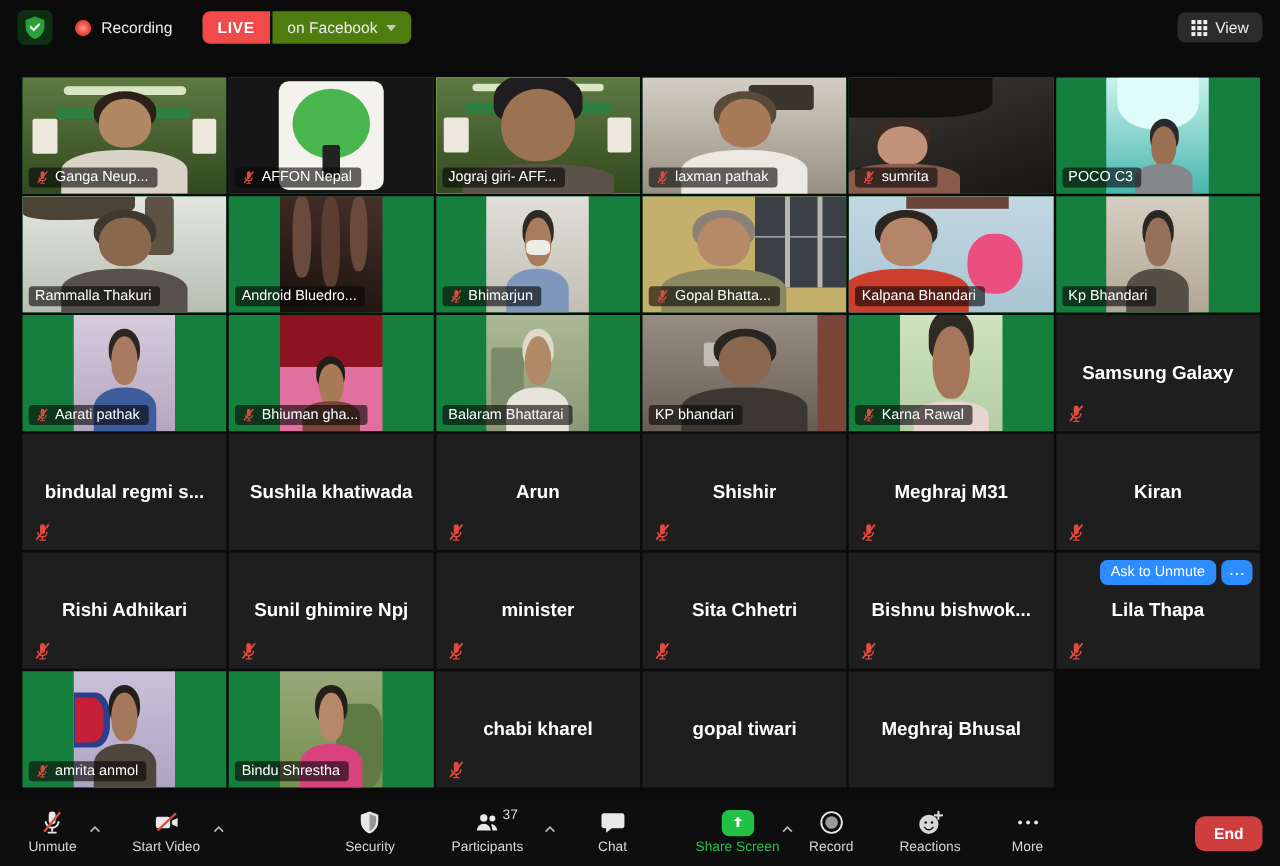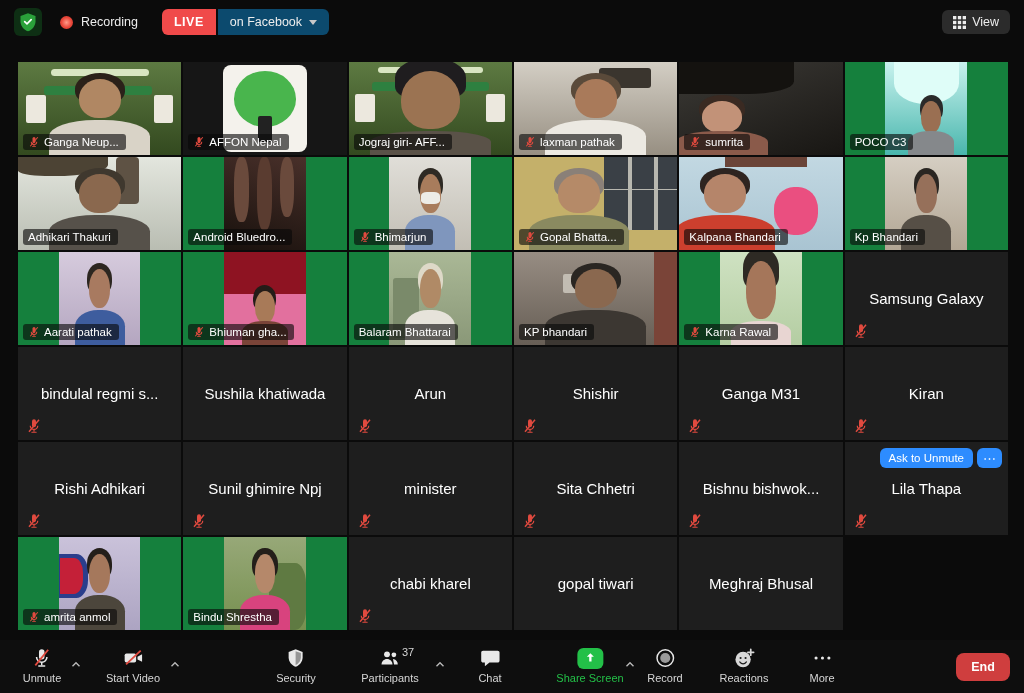--- a/index.html
+++ b/index.html
@@ -15,21 +15,21 @@
   .topbar { position:absolute; top:0; left:0; right:0; height:44px;
     display:flex; align-items:center; padding:0 14px; }
   .shield-chip { width:28px; height:28px; border-radius:6px; background:#0e2f14;
     display:flex; align-items:center; justify-content:center; margin-right:18px; cursor:pointer; }
   .rec-dot { width:13px; height:13px; border-radius:50%;
     background:radial-gradient(circle,#ff9a88 0%,#e8473a 55%,#c93428 100%); margin-right:8px; }
   .rec-label { font-size:12.5px; color:#ededed; margin-right:24px; }
   .live-group { display:flex; align-items:center; cursor:pointer; }
   .live-badge { background:var(--live_red,#f04a4a); color:#fff; font-weight:bold;
     font-size:12.5px; padding:6px 12px; border-radius:6px 0 0 6px; letter-spacing:.5px; }
-  .live-dest { background:#0c4a6e; color:#ededed; font-size:12.5px; padding:6px 12px;
+  .live-dest { background:#4d7c0f; color:#ededed; font-size:12.5px; padding:6px 12px;
     border-radius:0 6px 6px 0; margin-left:2px; display:flex; align-items:center; gap:7px; }
   .caret-down { width:0; height:0; border-left:4px solid transparent; border-right:4px solid transparent;
     border-top:5px solid #c8c8c8; }
   .tb-spacer { flex:1; }
   .view-btn { background:#2b2b2b; border-radius:6px; padding:5px 11px; font-size:12.5px;
     color:#ededed; display:flex; align-items:center; gap:6px; cursor:pointer; }
 
   
   .gallery { position:absolute; top:62px; left:18px; right:16px; bottom:63px;
     display:grid; grid-template-columns:repeat(6,1fr); grid-template-rows:repeat(6,1fr); gap:2px; }
@@ -51,21 +51,21 @@
   .person.big .body { left:-8%; width:116%; height:26%; }
   .person.low .hair { left:28%; top:36%; width:44%; height:28%; }
   .person.low .head { left:31%; top:42%; width:38%; height:34%; }
   .person.low .body { left:6%;  width:88%; height:26%; }
 
   .name-pill { position:absolute; left:5px; bottom:5px; z-index:3; display:flex; align-items:center;
     gap:4px; background:rgba(8,8,8,.62); padding:2px 7px 2px 5px; border-radius:3px;
     font-size:11.5px; color:#fff; max-width:92%; white-space:nowrap; }
   .pill-mic { width:12px; height:12px; color:var(--mic_red,#e04a3f); flex:none; }
   .center-name { position:absolute; inset:0; display:flex; align-items:center; justify-content:center;
-    font-weight:normal; font-size:15px; color:#fff; z-index:2; text-align:center; padding:0 6px;border-radius:13px; }
+    font-weight:bold; font-size:15px; color:#fff; z-index:2; text-align:center; padding:0 6px;border-radius:13px; }
   .corner-mic { position:absolute; left:8px; bottom:6px; width:16px; height:16px;
     color:var(--mic_red,#e04a3f); z-index:3; }
 
   .overlay-controls { position:absolute; top:6px; right:6px; z-index:4; display:flex; gap:4px; }
   .ask-btn { background:var(--ask_blue,#2d8cff); color:#fff; border:none; border-radius:6px;
     font-size:11.5px; padding:4px 9px; font-family:inherit; cursor:pointer; }
   .more-btn { background:var(--ask_blue,#2d8cff); color:#fff; border:none; border-radius:6px;
     width:25px; font-size:13px; cursor:pointer; display:flex; align-items:center; justify-content:center; }
 
   
@@ -266,21 +266,21 @@
           <div class="accent" style="left: 60%; top: 0%; width: 14%; height: 50%; background: rgb(94, 82, 68); border-radius: 4px;"></div>
           <div class="person">
             <div class="hair" style="background: rgb(63, 56, 46);"></div>
             <div class="head" style="background: rgb(138, 104, 78);"></div>
             <div class="body" style="background: rgb(86, 81, 74);"></div>
           </div>
         </div>
     </div>
     <div class="name-pill">
 
-      <span class="pill-name">Adhikari Thakuri</span>
+      <span class="pill-name">Rammalla Thakuri</span>
     </div>
 
   </div>
     <div class="tile has-video portrait">
     <div class="video">
       <div class="inner" style="background: linear-gradient(200deg, rgb(73, 48, 42), rgb(23, 16, 12));">
           <div class="accent" style="left: 12%; top: 0%; width: 18%; height: 70%; background: rgb(106, 74, 60); border-radius: 40%;"></div>
           <div class="accent" style="left: 40%; top: 0%; width: 18%; height: 78%; background: rgb(90, 60, 48); border-radius: 40%;"></div>
           <div class="accent" style="left: 68%; top: 0%; width: 18%; height: 64%; background: rgb(106, 74, 60); border-radius: 40%;"></div>
         </div>
@@ -541,21 +541,21 @@
             <path d="M5.5 11.5a6.5 6.5 0 0 0 13 0h-1.8a4.7 4.7 0 0 1-9.4 0z"></path>
             <rect x="11.1" y="17.5" width="1.8" height="3"></rect>
             <rect x="8" y="20.5" width="8" height="1.5" rx=".75"></rect>
           </g>
           <line x1="4.5" y1="20.5" x2="19.5" y2="2.5" stroke="currentColor" stroke-width="2.2"></line>
         </svg></span>
 
   </div>
     <div class="tile">
 
-    <div class="center-name">Ganga M31</div>
+    <div class="center-name">Meghraj M31</div>
     <span class="corner-mic"><svg viewBox="0 0 24 24" width="100%" height="100%">
           <g fill="currentColor">
             <rect x="9" y="2" width="6" height="12" rx="3"></rect>
             <path d="M5.5 11.5a6.5 6.5 0 0 0 13 0h-1.8a4.7 4.7 0 0 1-9.4 0z"></path>
             <rect x="11.1" y="17.5" width="1.8" height="3"></rect>
             <rect x="8" y="20.5" width="8" height="1.5" rx=".75"></rect>
           </g>
           <line x1="4.5" y1="20.5" x2="19.5" y2="2.5" stroke="currentColor" stroke-width="2.2"></line>
         </svg></span>
 

